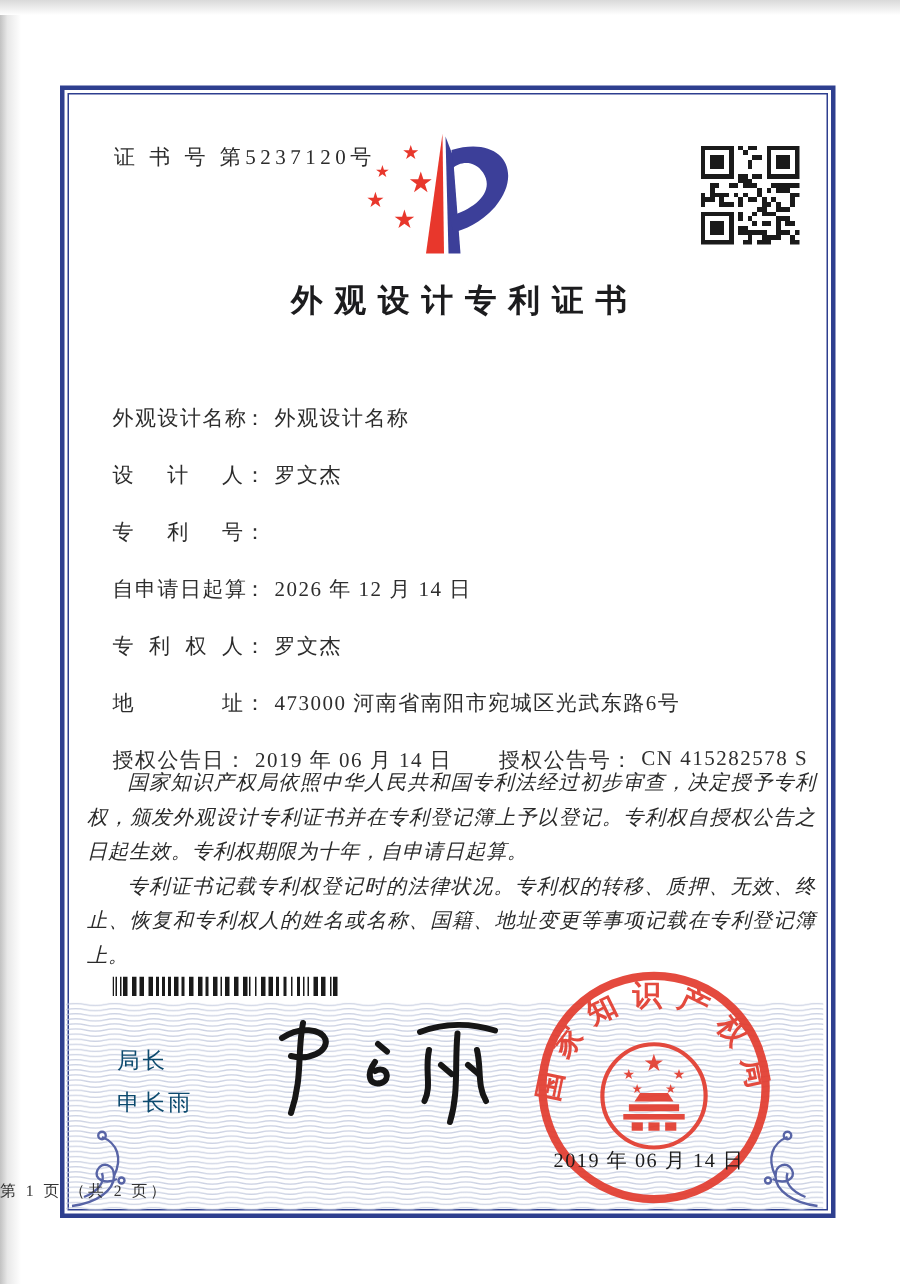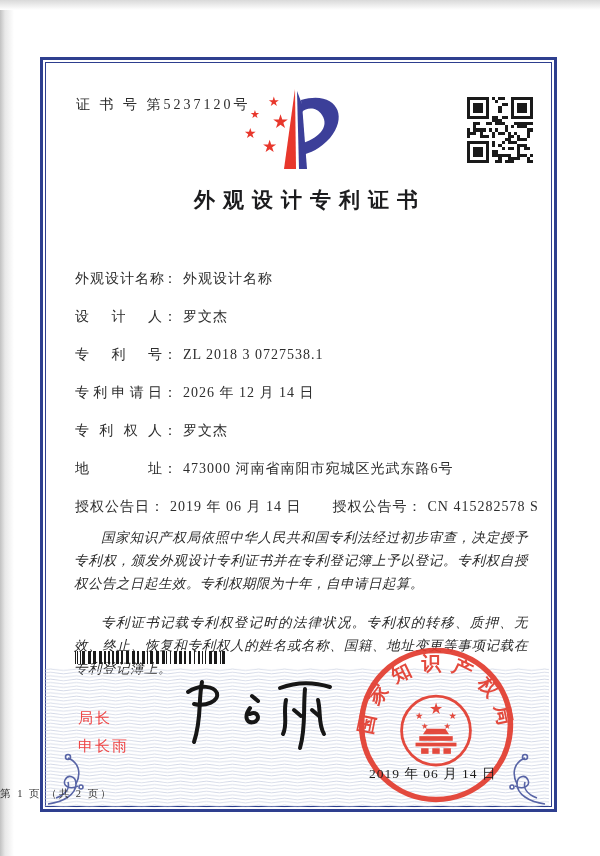--- a/index.html
+++ b/index.html
@@ -18,28 +18,28 @@
   .title{position:absolute;left:0;top:186px;width:100%;text-align:center;
         font-size:21px;font-weight:600;letter-spacing:8px;color:#1c1c1e;}
   .fields{position:absolute;left:75px;top:260px;width:460px;font-size:14px;color:#2d2d2d;}
   .frow{height:38px;display:flex;align-items:center;white-space:nowrap;}
   .flabel{display:inline-block;width:88px;text-align:justify;text-align-last:justify;letter-spacing:1px;}
   .fcolon{margin-right:6px;}
   .fvalue{letter-spacing:1px;}
   .pair2{margin-left:31px;}
   .body-text{position:absolute;left:58px;top:510px;width:486px;font-size:13.5px;
         line-height:23px;font-style:italic;color:#2a2a2a;letter-spacing:0.5px;text-align:justify;}
-  .body-text p{margin:16px;text-indent:2em;}
+  .body-text p{margin:0;text-indent:2em;}
   .barcode{position:absolute;left:75px;top:651px;}
   .wave-band{position:absolute;left:44px;top:668px;width:505px;height:140px;opacity:.85;}
   .flourish{position:absolute;bottom:2px;}
   .flourish.left{left:2px;}
   .flourish.right{right:2px;transform:scaleX(-1);}
-  .director{position:absolute;left:78px;top:698px;font-size:15px;color:#ef4444;
-        font-family:Liberation Mono, monospace;margin-top:11px;}
+  .director{position:absolute;left:78px;top:698px;font-size:15px;color:#0c4a6e;
+        font-family:Liberation Mono, monospace;}
   .director div{margin-bottom:9px;letter-spacing:2px;}
   .signature{position:absolute;left:168px;top:668px;}
   .seal{position:absolute;left:350px;top:645px;}
   .seal-date{position:absolute;left:369px;top:765px;font-size:13.5px;color:#1b1b1b;letter-spacing:1px;}
   .page-info{position:absolute;left:0;top:787px;width:100%;
         font-size:10.5px;letter-spacing:2px;color:#333;}
   .back-note{position:absolute;left:0;top:820px;width:100%;text-align:center;
         font-size:12px;font-style:italic;letter-spacing:2px;color:#333;}
 </style>
 </head>
@@ -287,24 +287,23 @@
         <span class="fvalue">外观设计名称</span>
     </div>
     <div class="frow">
       <span class="flabel">设计人</span>
         <span class="fcolon">：</span>
         <span class="fvalue">罗文杰</span>
     </div>
     <div class="frow">
       <span class="flabel">专利号</span>
         <span class="fcolon">：</span>
-        <span class="fvalue">ZL 2018 3 0727538.1</span>
-    </div>
-    <div class="frow">
-      <span class="flabel">专利申请日</span>
+    </div>
+    <div class="frow">
+      <span class="flabel">自申请日起算</span>
         <span class="fcolon">：</span>
         <span class="fvalue">2026 年 12 月 14 日</span>
     </div>
     <div class="frow">
       <span class="flabel">专利权人</span>
         <span class="fcolon">：</span>
         <span class="fvalue">罗文杰</span>
     </div>
     <div class="frow">
       <span class="flabel">地址</span>

